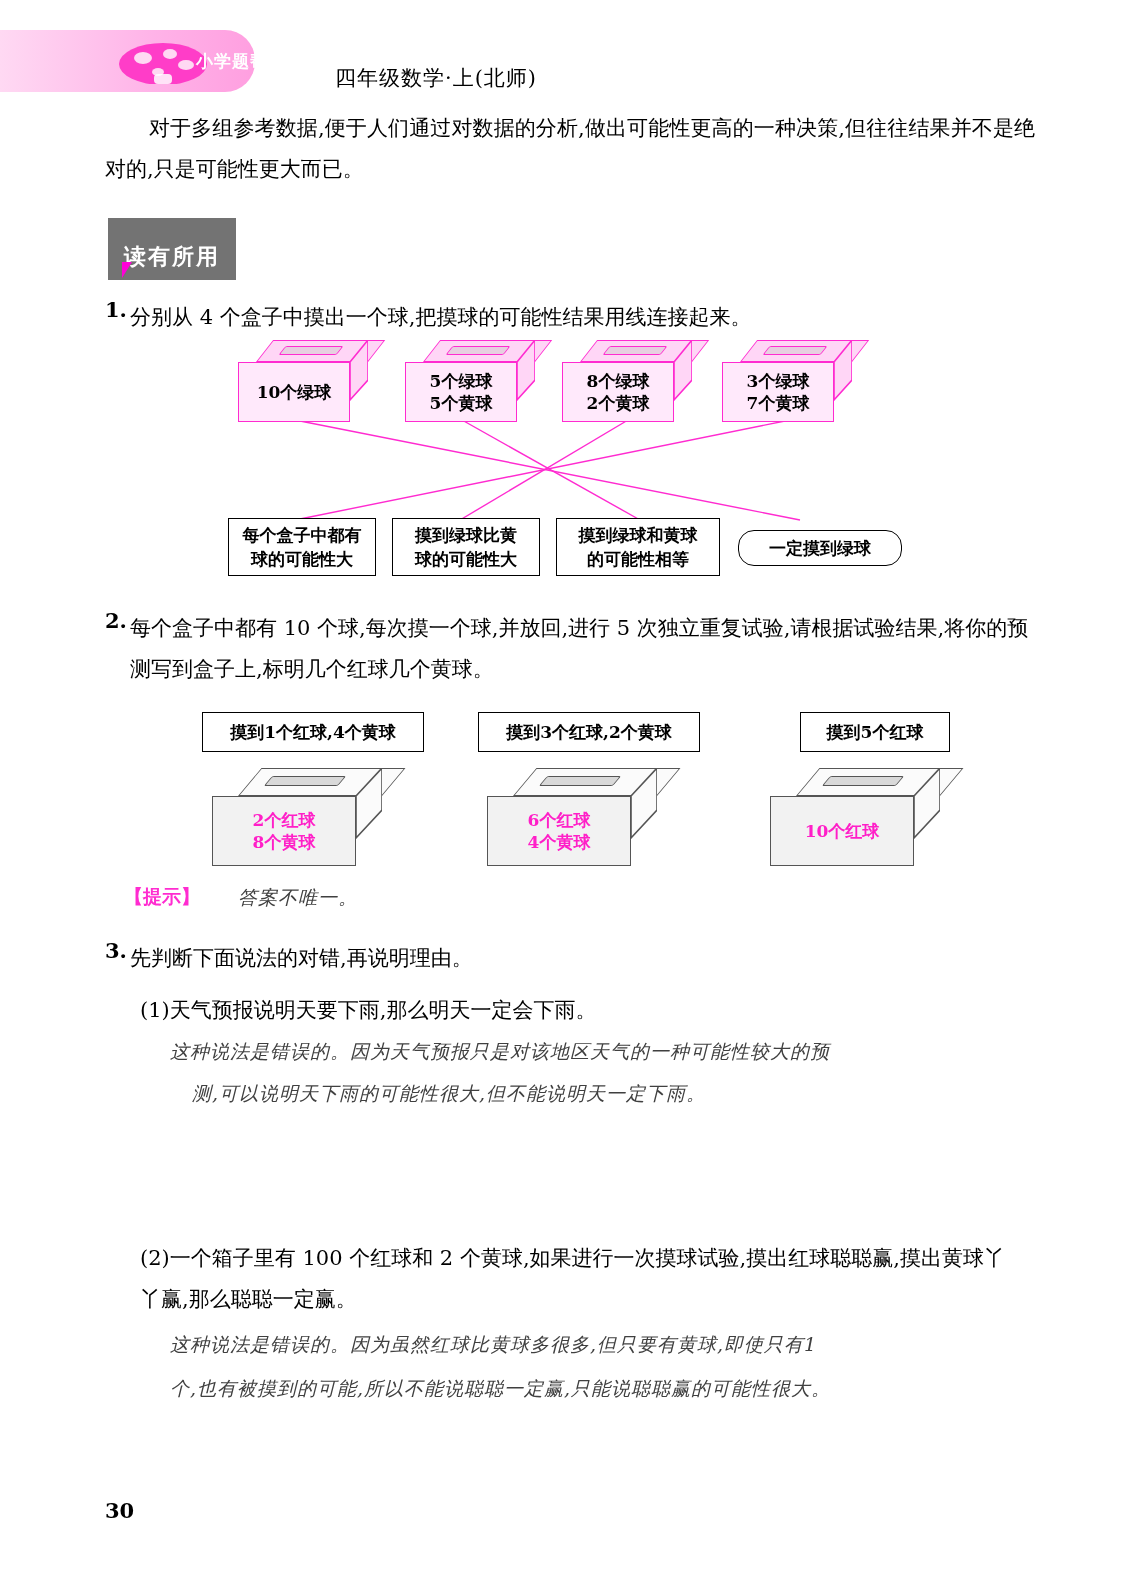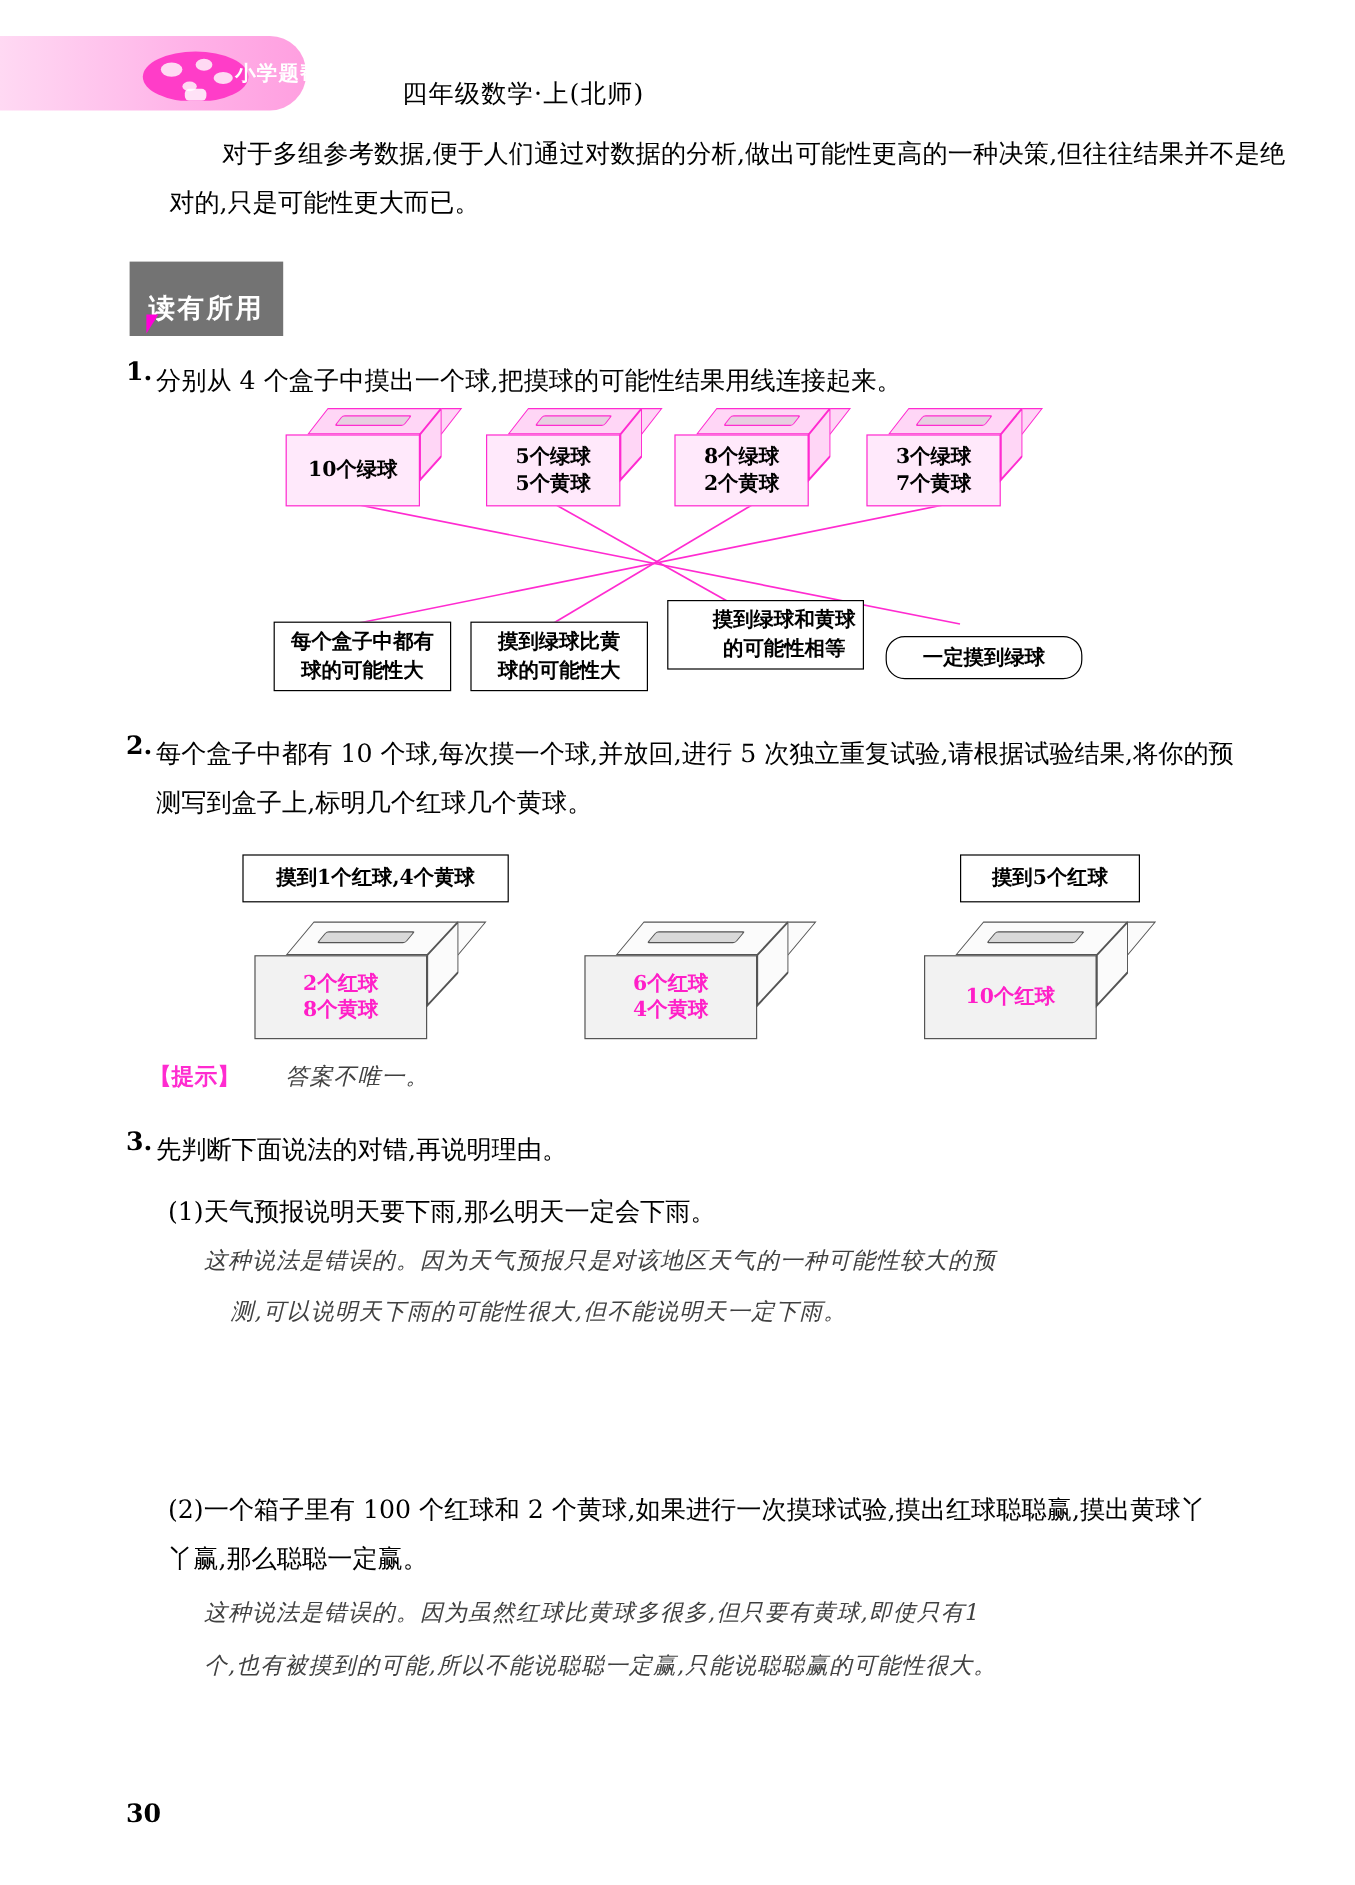--- a/index.html
+++ b/index.html
@@ -32,21 +32,21 @@
     font-family:"DejaVu Serif", serif;
   }
 
   
   .para {
     position:absolute; left:105px; width:930px;
     font-size:21px; line-height:41px;
     font-family:"DejaVu Serif", serif;
     text-align:justify;
   }
-  #intro-para { top:108px; text-indent:44px;margin-left:36px; }
+  #intro-para { top:108px; text-indent:44px; }
 
   
   .banner-wrap { position:absolute; left:108px; top:218px; }
   .banner {
     background:#737373;
     color:#ffffff;
     font-size:22px; font-weight:bold;
     padding:24px 16px 8px 16px;
     letter-spacing:2px;
     display:inline-block;
@@ -232,32 +232,33 @@
       <div>每个盒子中都有</div>
       <div>球的可能性大</div>
     </div>
   </div>
   <div class="labelbox" style="left:392px; top:518px; width:148px; height:58px;">
     <div>
       <div>摸到绿球比黄</div>
       <div>球的可能性大</div>
     </div>
   </div>
-  <div class="labelbox" style="left:556px; top:500px; width:164px; height:58px;justify-content:flex-end;">
+  <div class="labelbox" style="left:556px; top:518px; width:164px; height:58px;">
     <div>
       <div>摸到绿球和黄球</div>
       <div>的可能性相等</div>
     </div>
   </div>
   <div class="labelbox" style="left:738px; top:530px; width:164px; height:36px;border-radius:16px;">一定摸到绿球</div>
 
   <div class="qnum" style="left:105px; top:608px;">2.</div>
   <div class="qtext" style="left:130px; top:608px; width:905px;">每个盒子中都有 10 个球,每次摸一个球,并放回,进行 5 次独立重复试验,请根据试验结果,将你的预测写到盒子上,标明几个红球几个黄球。</div>
 
   <div class="labelbox" style="left:202px; top:712px; width:222px; height:40px;">摸到1个红球,4个黄球</div>
+  <div class="labelbox" style="left:478px; top:712px; width:222px; height:40px;">摸到3个红球,2个黄球</div>
   <div class="labelbox" style="left:800px; top:712px; width:150px; height:40px;">摸到5个红球</div>
 
   <div class="box3d gbox" style="left:212px; top:768px; width:170px; height:98px;">
     <div class="topface" style="left:26px; top:0; width:144px; height:28px; transform:skewX(-40deg); transform-origin:bottom left;"></div>
     <div class="front" style="width:144px; height:70px;">
       <span>2个红球</span>
       <span>8个黄球</span>
     </div>
     <div class="slit" style="left:56px; top:8px; width:74px; height:10px; transform:skewX(-40deg);"></div>
     <svg width="170" height="98" style="position:absolute;left:0;top:0;">

